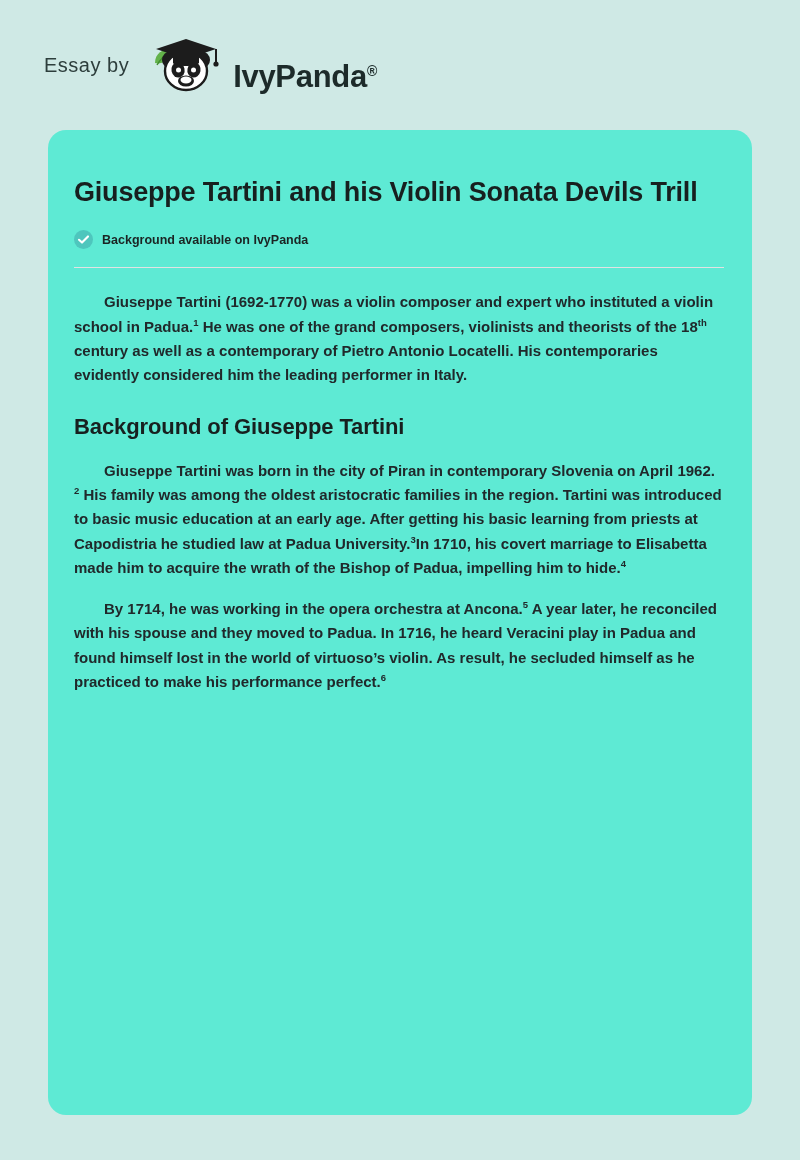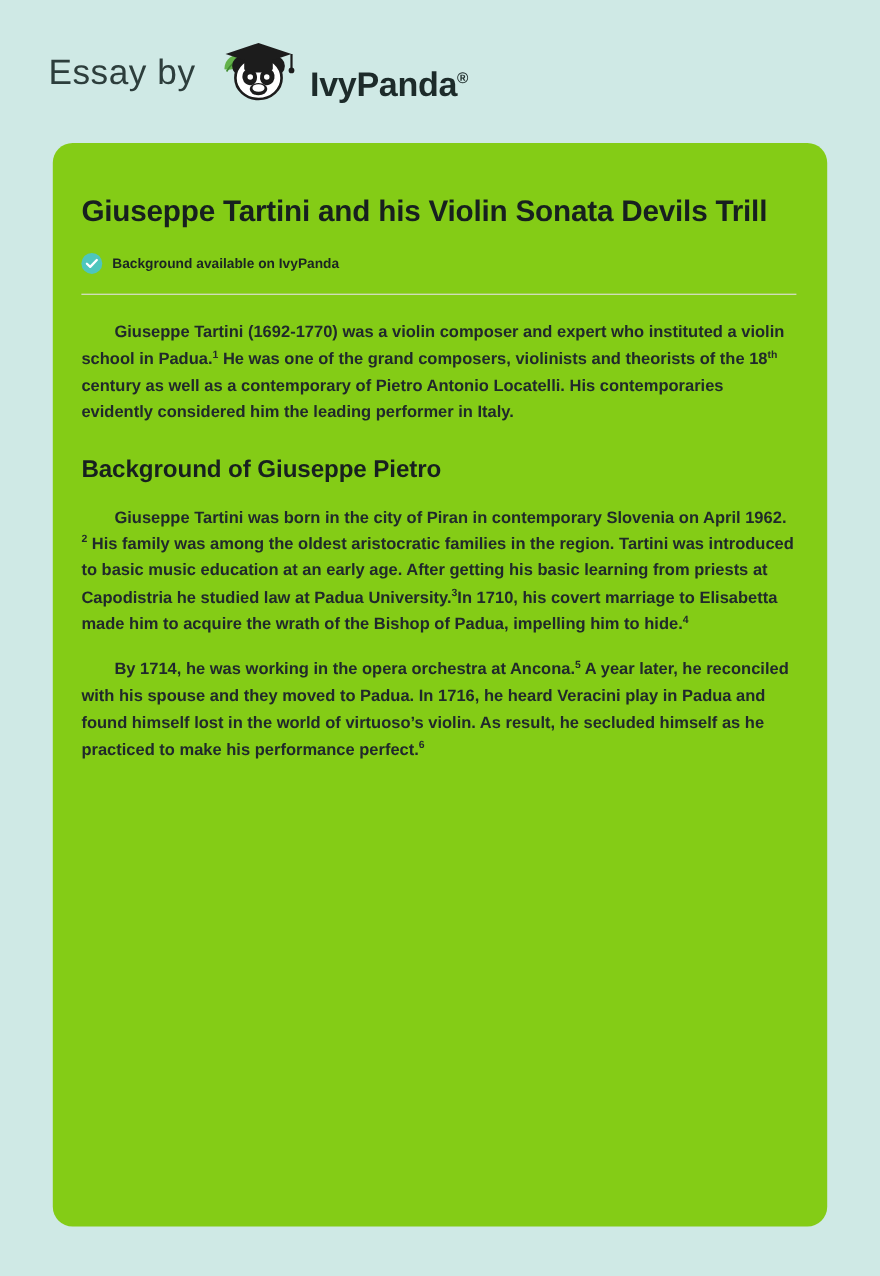--- a/index.html
+++ b/index.html
@@ -22,21 +22,21 @@
 
   
   .header {
     display: flex;
     align-items: center;
     padding: 40px 0 0 44px;
     height: 90px;
     box-sizing: border-box;
   }
   .header-essay-by {
-    font-size: 32px;
+    font-size: 20px;
     color: #2d3e3c;
     letter-spacing: 0.5px;
     font-weight: 400;
   }
   .brand {
     display: flex;
     align-items: flex-end;
     margin-left: 14px;
   }
   .panda-logo {
@@ -59,21 +59,21 @@
     font-weight: bold;
   }
 
   
   .card {
     position: absolute;
     left: 48px;
     top: 130px;
     width: 704px;
     min-height: 985px;
-    background: #84cc16;
+    background: #5eead4;
     border-radius: 18px;
     box-sizing: border-box;
     padding: 44px 28px 40px 26px;
   }
   .doc-title {
     font-size: 27px;
     line-height: 1.35;
     font-weight: bold;
     color: #17201f;
     margin: 0 0 20px 0;
@@ -176,20 +176,20 @@
         </svg>
       </span>
       <span class="exclusive-text">Background available on IvyPanda</span>
     </div>
 
     <hr class="divider">
 
     <div>
       <p class="body-par" id="par-0">Giuseppe Tartini (1692-1770) was a violin composer and expert who instituted a violin school in Padua.<sup>1</sup> He was one of the grand composers, violinists and theorists of the 18<sup>th</sup> century as well as a contemporary of Pietro Antonio Locatelli. His contemporaries evidently considered him the leading performer in Italy.</p>
 
-      <h2 class="section-head">Background of Giuseppe Pietro</h2>
+      <h2 class="section-head">Background of Giuseppe Tartini</h2>
 
       <p class="body-par" id="sec-0">Giuseppe Tartini was born in the city of Piran in contemporary Slovenia on April 1962. <sup>2</sup> His family was among the oldest aristocratic families in the region. Tartini was introduced to basic music education at an early age. After getting his basic learning from priests at Capodistria he studied law at Padua University.<sup>3</sup>In 1710, his covert marriage to Elisabetta made him to acquire the wrath of the Bishop of Padua, impelling him to hide.<sup>4</sup></p>
       <p class="body-par" id="sec-1">By 1714, he was working in the opera orchestra at Ancona.<sup>5</sup> A year later, he reconciled with his spouse and they moved to Padua. In 1716, he heard Veracini play in Padua and found himself lost in the world of virtuoso’s violin. As result, he secluded himself as he practiced to make his performance perfect.<sup>6</sup></p>
     </div>
   </div>
 
 </div>
 
 </body></html>

